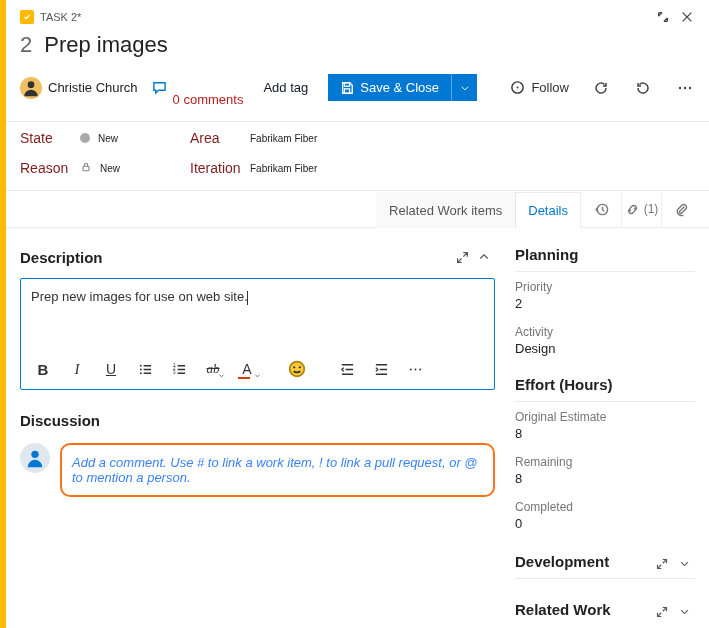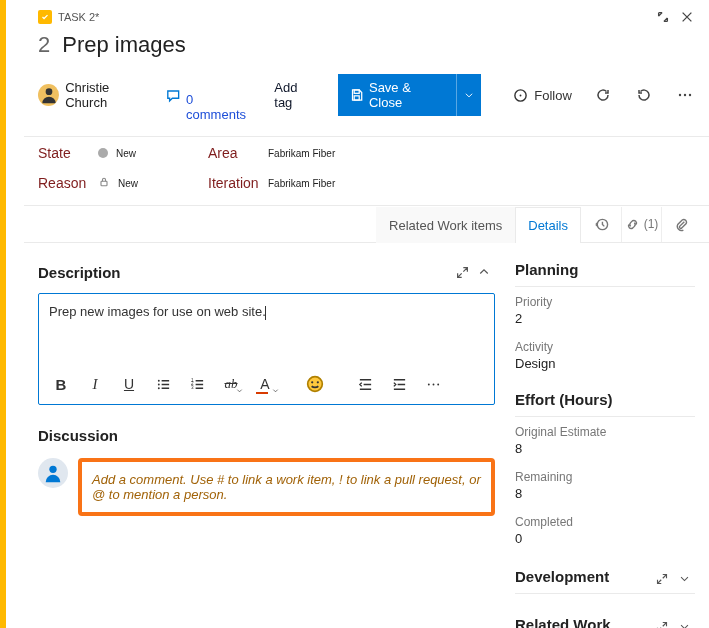--- a/index.html
+++ b/index.html
@@ -1,18 +1,18 @@
 <!DOCTYPE html>
 <html><head>
 <meta charset="utf-8">
 <style>
   * { box-sizing: border-box; margin: 0; padding: 0; }
   body { font-family: "Segoe UI", Arial, sans-serif; font-size: 13px; color: #333; background: #fff; width: 709px; height: 628px; overflow: hidden; }
   .accent-bar { width: 6px; background: #ffb900; height: 100%; position: absolute; left: 0; top: 0; }
-  .page { position: relative; height: 100%; padding-left: 24px; }
+  .page { position: relative; height: 100%; padding-left: 6px; }
 
   
   .titlebar { display: flex; align-items: center; padding: 6px 10px 0 14px; height: 28px; }
   .task-icon { width: 14px; height: 14px; background: #ffb900; display: flex; align-items: center; justify-content: center; margin-right: 6px; border-radius: 2px; }
   .task-icon svg { width: 10px; height: 10px; }
   .titlebar-label { font-size: 11px; color: #555; }
   .titlebar-spacer { flex: 1; }
   .win-btn { width: 24px; height: 24px; display: flex; align-items: center; justify-content: center; cursor: pointer; color: #444; }
   .win-btn svg { width: 14px; height: 14px; }
 
@@ -20,21 +20,21 @@
   .title-row { display: flex; align-items: center; padding: 4px 14px 10px 14px; }
   .item-id { font-size: 22px; color: #666; margin-right: 12px; }
   .item-title { font-size: 22px; color: #222; font-weight: 400; }
 
   
   .toolbar { display: flex; align-items: center; padding: 0 10px 14px 14px; gap: 14px; }
   .assignee { display: flex; align-items: center; gap: 6px; cursor: pointer; }
   .avatar { width: 22px; height: 22px; border-radius: 50%; background: #f0c060; display: flex; align-items: center; justify-content: center; overflow: hidden; font-size: 12px; }
   .assignee-name { font-size: 13px; color: #222; }
   .comments-btn { display: flex; align-items: center; gap: 6px; cursor: pointer; color: #0078d4; font-size: 13px; }
-  .comments-btn .lbl { color: #1d4ed8; margin-top: 24px; }
+  .comments-btn .lbl { color: #b91c1c; margin-top: 24px; }
   .addtag-btn { color: #0f172a; cursor: pointer; padding: 4px 6px; }
   .save-group { display: flex; }
   .save-btn { background: #0078d4; color: #fff; display: flex; align-items: center; gap: 6px; padding: 6px 12px; cursor: pointer; font-size: 13px; }
   .save-btn-drop { background: #0078d4; color: #fff; width: 26px; display: flex; align-items: center; justify-content: center; border-left: 1px solid rgba(255,255,255,0.35); cursor: pointer; }
   .follow-btn { display: flex; align-items: center; gap: 6px; cursor: pointer; color: #333; padding: 4px 4px; }
   .icon-btn { width: 28px; height: 28px; display: flex; align-items: center; justify-content: center; cursor: pointer; color: #444; }
   .toolbar-spacer { flex: 1; }
 
   
   .field-grid { display: grid; grid-template-columns: 60px 110px 60px 1fr; row-gap: 14px; padding: 8px 14px 14px 14px; border-top: 1px solid #eaeaea; border-bottom: 1px solid #eaeaea; align-items: center; }
@@ -66,21 +66,21 @@
   .cursor-caret { display:inline-block; width:1px; height:14px; background:#333; vertical-align: middle; margin-left:-1px; animation: blink 1s step-end infinite;}
   @keyframes blink { 50% {opacity:0;} }
   .rte-toolbar { display: flex; align-items: center; gap: 6px; padding: 6px 8px;}
   .rte-btn { width: 28px; height: 28px; display: flex; align-items: center; justify-content: center; cursor: pointer; color: #333; border-radius: 2px;}
   .rte-btn.bold { font-weight: bold; font-size: 15px;}
   .rte-btn.italic { font-style: italic; font-family: serif; font-size: 15px;}
   .rte-btn.underline { text-decoration: underline; font-size: 14px;}
 
   .discussion-row { display: flex; gap: 10px; margin-top: 4px;}
   .disc-avatar { width: 30px; height: 30px; border-radius: 50%; background: #e0e7ef; display: flex; align-items: center; justify-content:center; font-size:14px; color:#0078d4;}
-  .disc-input { flex: 1; border: 4px solid #f97316; padding: 10px; font-size: 13px; font-style: italic; color: #a16207; border-radius: 4px; min-height: 50px;}
+  .disc-input { flex: 1; border: 2px solid #f97316; padding: 10px; font-size: 13px; font-style: italic; color: #3b82f6; border-radius: 10px; min-height: 50px;}
 
   
   .side-group-title { font-size: 15px; font-weight: 600; color: #222; padding: 4px 0 8px 0; border-bottom: none;}
   .side-divider { height: 1px; background: #eaeaea; margin-bottom: 8px;}
   .side-field-label { font-size: 12px; color: #777; margin-top: 6px;}
   .side-field-value { font-size: 13px; color: #222; padding: 2px 0 8px 0;}
   .side-head-row { display: flex; align-items: center; padding-top: 10px;}
   .side-head-row .section-spacer{flex:1;}
 
   svg { stroke: currentColor; fill: none; stroke-width: 1.5; }

